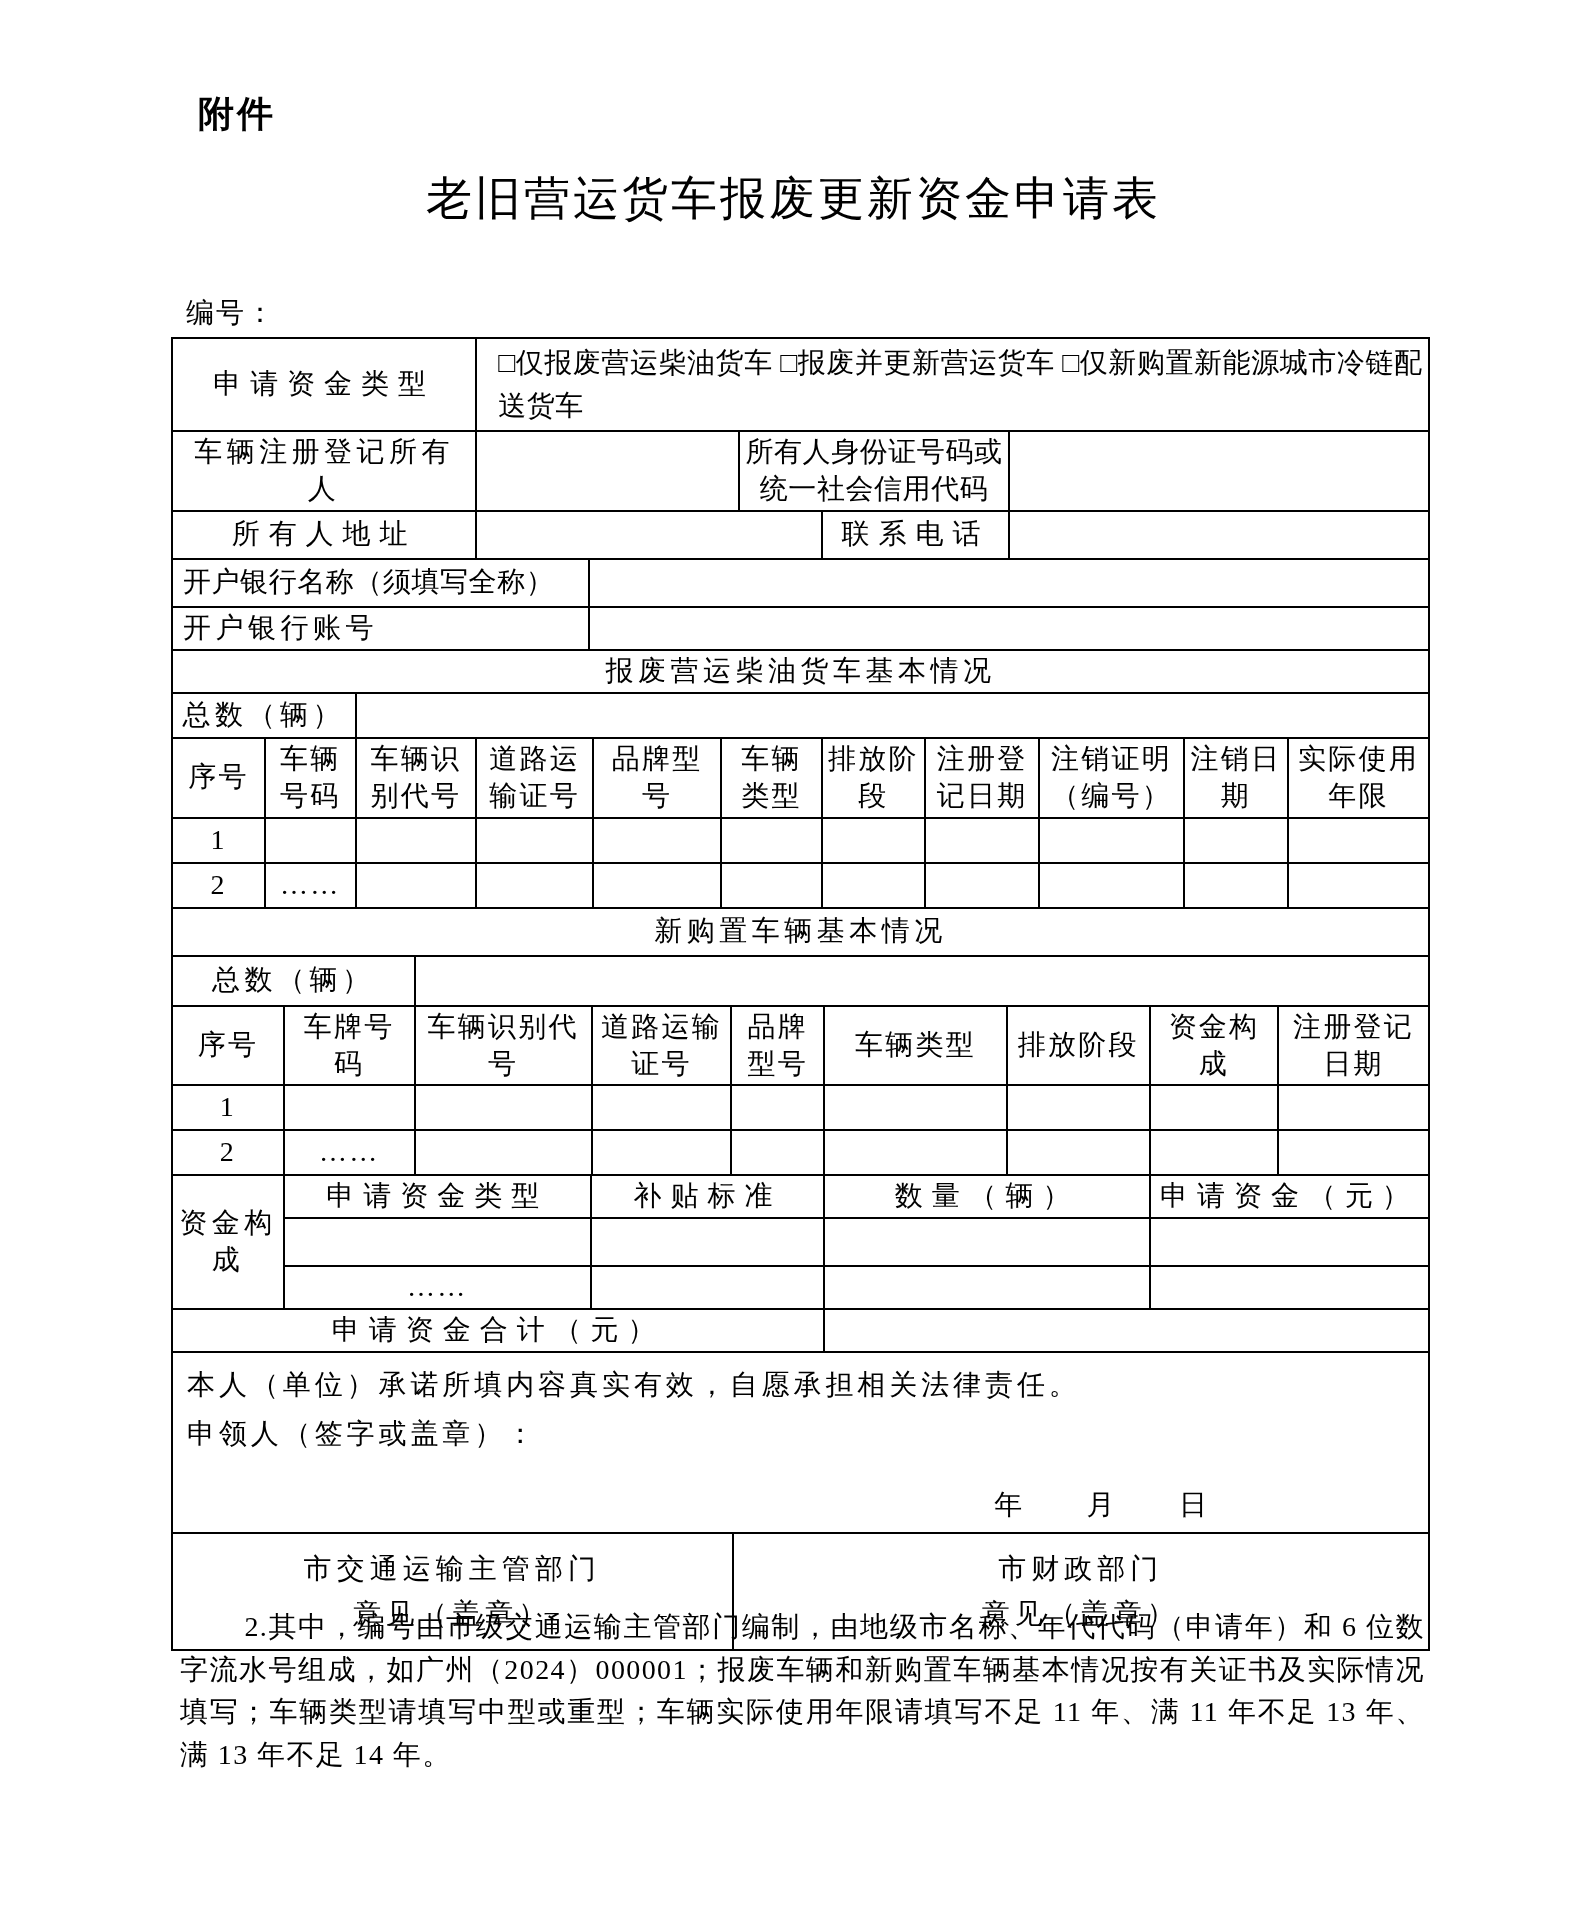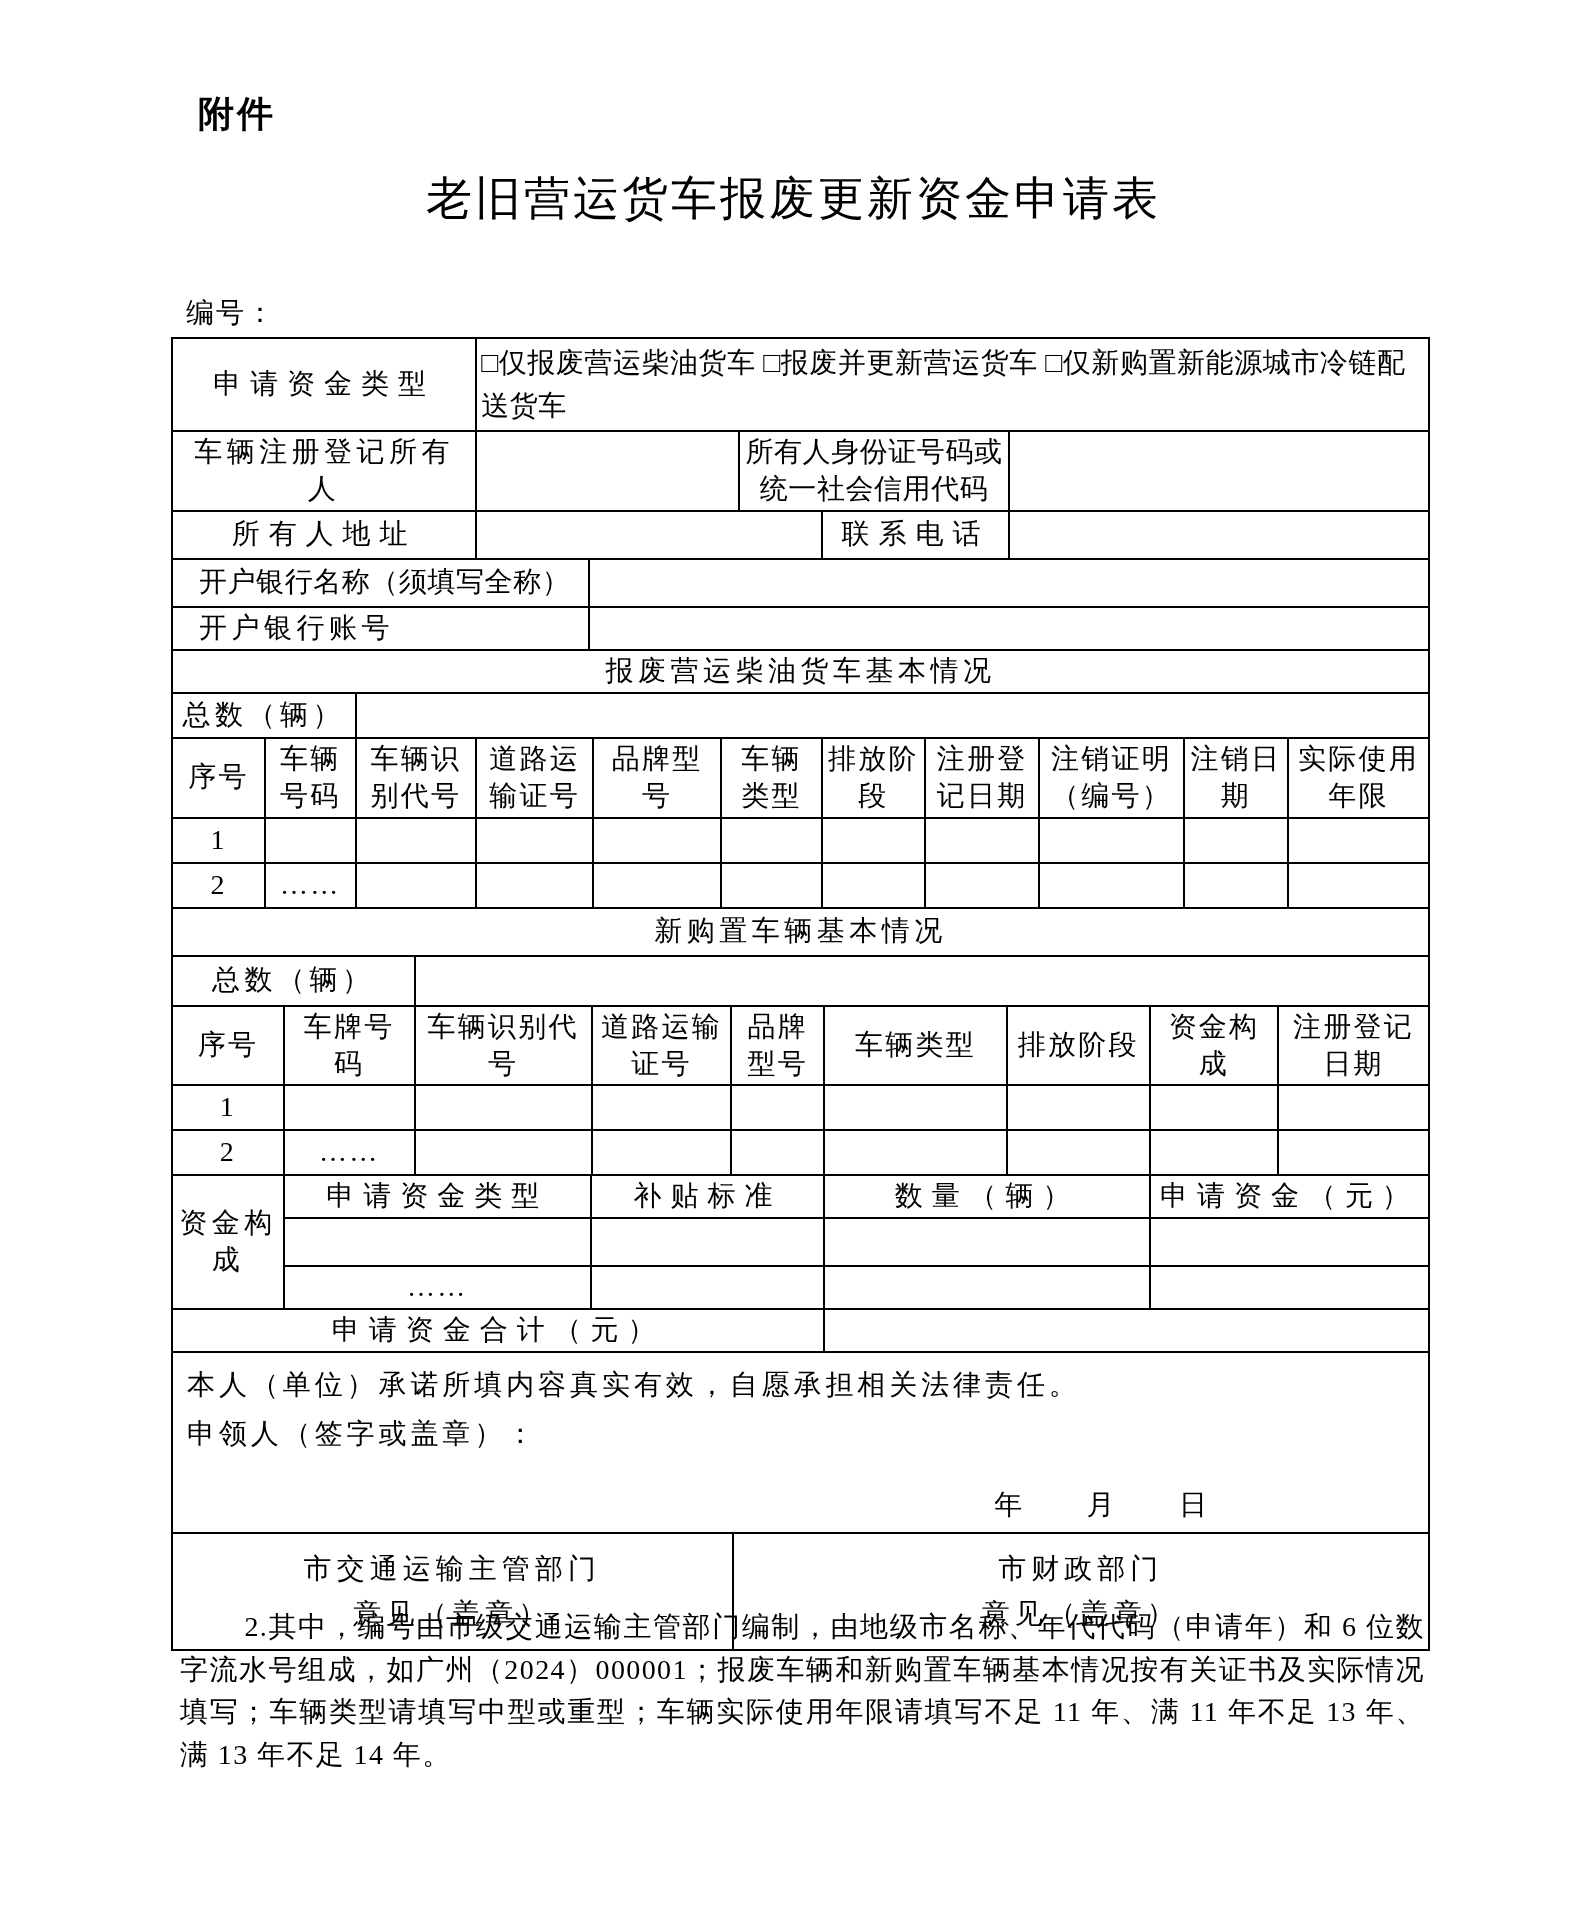--- a/index.html
+++ b/index.html
@@ -9,28 +9,28 @@
     font-family:"Liberation Sans",sans-serif;letter-spacing:3px;}
   .title{position:absolute;left:0;top:168px;width:1587px;margin:0;text-align:center;
     font-size:46px;font-weight:400;font-family:"Liberation Sans",sans-serif;letter-spacing:3px;}
   .serial{position:absolute;left:186px;top:294px;font-size:28px;letter-spacing:2px;}
   .form{position:absolute;left:171px;top:337px;width:1259px;}
   table{border-collapse:collapse;width:100%;table-layout:fixed;margin-top:-2px;}
   table.first{margin-top:0;}
   td,th{border:2px solid #000;font-size:28px;font-weight:normal;padding:2px 5px;
     vertical-align:middle;text-align:center;line-height:1.32;letter-spacing:0.08em;
     overflow:hidden;word-break:break-all;}
-  .lt{text-align:left;padding-left:26px;}
+  .lt{text-align:left;padding-left:10px;}
   .sp{letter-spacing:0.32em;}
   .sp1{letter-spacing:0.16em;}
   .sp0{letter-spacing:0.02em;}
   .h37{height:37px}.h38{height:38px}.h42{height:42px}.h43{height:43px}.h45{height:45px}
   .h50{height:50px}.h52{height:48px}.h71{height:71px}.h73{height:73px}.h85{height:85px}
   .h113{height:117px}.h167{height:167px}
-  .opts{text-align:left;letter-spacing:0.02em;padding-left:4px;line-height:1.55;}
+  .opts{text-align:left;letter-spacing:0.02em;padding-left:21px;line-height:1.55;}
   .decl{vertical-align:top;text-align:left;padding:14px 18px 8px 14px;border-radius:9px;}
   .decl .line{letter-spacing:0.14em;margin-bottom:12px;}
   .decl .date{margin-top:34px;padding-left:66%;letter-spacing:0.1em;}
   .appr div{letter-spacing:0.18em;line-height:1.6;}
   .notes{position:absolute;left:180px;top:1606px;width:1245px;font-size:28px;}
   .notes p{margin:0 0 9px 0;line-height:1.52;letter-spacing:0.05em;text-align:justify;}
   .notes .n1{margin-left:14px;}
   .notes .n2{text-indent:2.3em;}
 </style>
 </head>

